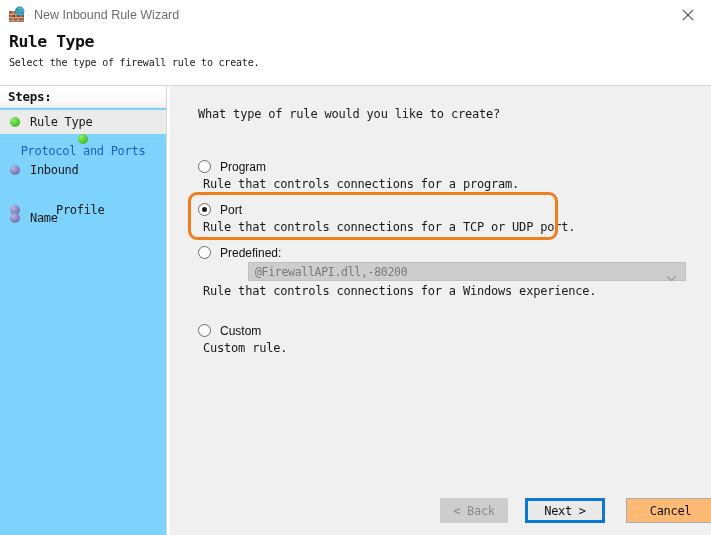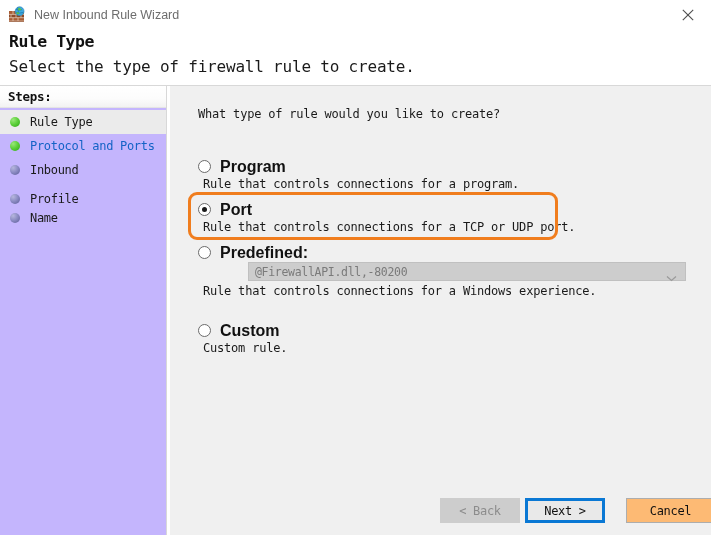--- a/index.html
+++ b/index.html
@@ -74,39 +74,39 @@
     font-family: "DejaVu Sans Mono", monospace;
     font-size: 16.5px;
     font-weight: bold;
     color: #111111;
     letter-spacing: -0.5px;
   }
   .header-sub {
     position: absolute;
     left: 9px; top: 27px;
     font-family: "DejaVu Sans Mono", monospace;
-    font-size: 16px;
+    font-size: 10px;
     color: #1a1a1a;
     letter-spacing: -0.2px;
   }
   .header-rule {
     position: absolute;
     left: 0; top: 85px;
     width: 711px;
     height: 1px;
     background: #d8d8d8;
   }
 
   
   .sidebar {
     position: absolute;
     left: 0; top: 86px;
     width: 166px;
     height: 449px;
-    background: #c4b5fd;
+    background: #7dd3fc;
   }
   .steps-header {
     position: absolute;
     left: 0; top: 0;
     width: 166px;
     height: 22px;
     background: linear-gradient(to bottom, #ffffff 0%, #fcfcfc 60%, #f2f2f2 100%);
     border-bottom: 1px solid #e4e4e4;
     box-sizing: border-box;
   }
@@ -202,22 +202,22 @@
   .radio.checked::after {
     content: "";
     position: absolute;
     left: 3px; top: 3px;
     width: 5px; height: 5px;
     border-radius: 50%;
     background: #1a1a1a;
   }
   .opt-title {
     font-family: "Liberation Sans", sans-serif;
-    font-size: 16px;
-    font-weight: bold;
+    font-size: 12px;
+    font-weight: normal;
     color: #111111;
     white-space: nowrap;
   }
   .opt-desc {
     margin-left: 5px;
     margin-top: 2px;
     font-family: "DejaVu Sans Mono", monospace;
     font-size: 12px;
     color: #1a1a1a;
     letter-spacing: -0.2px;
@@ -280,21 +280,21 @@
     justify-content: center;
     font-family: "DejaVu Sans Mono", monospace;
     font-size: 12px;
     letter-spacing: -0.3px;
     box-sizing: border-box;
     cursor: default;
     white-space: nowrap;
   }
   .btn-back {
     left: 270px;
-    width: 80px;
+    width: 68px;
     background: #cdcdcd;
     border: 1px solid #cdcdcd;
     color: #8c8c8c;
   }
   .btn-next {
     left: 355px;
     width: 80px;
     background: #e9e9e9;
     border: 3px solid #0a78d4;
     color: #111111;
@@ -361,31 +361,31 @@
   <div class="sidebar">
     <div class="steps-header">
       <span>Steps:</span>
     </div>
 
     <div class="step current" style="top:24px;">
       <div class="step-bullet bullet-green"></div>
       <div class="step-label">Rule Type</div>
     </div>
 
-    <div class="step" style="top:48px;">
+    <div class="step" style="top:48px;flex-direction:column;">
       <div class="step-bullet bullet-green"></div>
       <div class="step-label link">Protocol and Ports</div>
     </div>
 
     <div class="step" style="top:72px;">
       <div class="step-bullet bullet-blue"></div>
       <div class="step-label">Inbound</div>
     </div>
 
-    <div class="step" style="top:101px;">
+    <div class="step" style="top:112px;gap:26px;">
       <div class="step-bullet bullet-blue"></div>
       <div class="step-label">Profile</div>
     </div>
 
     <div class="step" style="top:120px;">
       <div class="step-bullet bullet-blue"></div>
       <div class="step-label">Name</div>
     </div>
   </div>
   <div class="sidebar-divider"></div>

